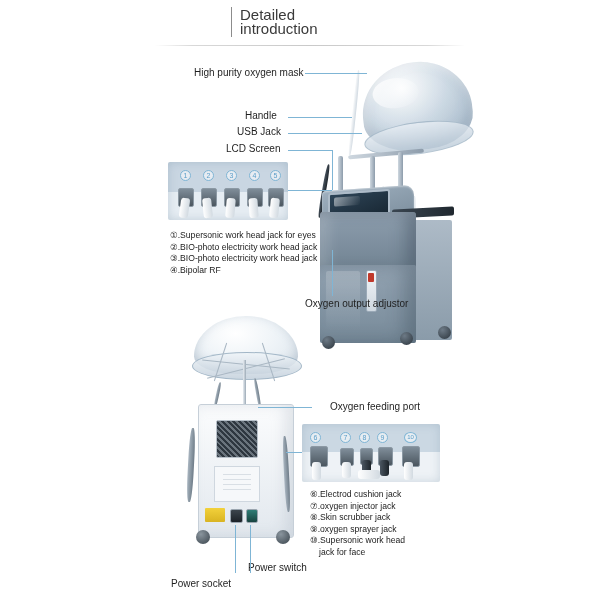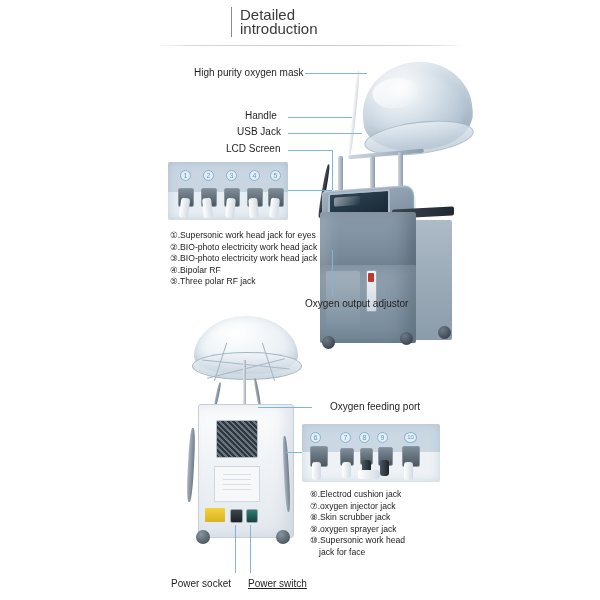--- a/index.html
+++ b/index.html
@@ -293,21 +293,20 @@
   <div class="num" style="left:226px;top:170px;">3</div>
   <div class="num" style="left:249px;top:170px;">4</div>
   <div class="num" style="left:270px;top:170px;">5</div>
   <div class="lline h" style="left:288px;top:190px;width:44px;"></div>
 
   <div class="legend" style="left:170px;top:230px;">
     <div>①.Supersonic work head jack for eyes</div>
     <div>②.BIO-photo electricity work head jack</div>
     <div>③.BIO-photo electricity work head jack</div>
     <div>④.Bipolar RF</div>
-    <div>⑤.Three polar RF jack</div>
   </div>
 
   <div class="label" style="left:305px;top:298px;">Oxygen output adjustor</div>
   <div class="lline v" style="left:332px;top:250px;height:46px;"></div>
 
   <div class="ph machine2">
     <div class="m2-dome"></div>
     <div class="m2-ring"></div>
     <div class="m2-spokes" style="left:22px;top:48px;width:88px;height:1px;transform:rotate(6deg);"></div>
     <div class="m2-spokes" style="left:26px;top:52px;width:80px;height:1px;transform:rotate(-14deg);"></div>
@@ -329,21 +328,21 @@
   </div>
 
   <div class="label" style="left:316px;top:401px;margin-left:14px;">Oxygen feeding port</div>
   <div class="lline h" style="left:258px;top:407px;width:54px;"></div>
 
   <div class="lline h" style="left:286px;top:452px;width:26px;"></div>
 
   <div class="label" style="left:171px;top:578px;">Power socket</div>
   <div class="lline v" style="left:235px;top:525px;height:48px;"></div>
 
-  <div class="label" style="left:248px;top:578px;text-decoration:underline;">Power switch</div>
+  <div class="label" style="left:248px;top:562px;">Power switch</div>
   <div class="lline v" style="left:250px;top:525px;height:48px;"></div>
 
   <div class="ph jack2">
     <div class="jack-port" style="left:8px;top:22px;width:16px;height:19px;"></div>
     <div class="jack-port" style="left:38px;top:24px;width:12px;height:16px;"></div>
     <div class="jack-port" style="left:58px;top:24px;width:11px;height:15px;"></div>
     <div class="jack-port" style="left:76px;top:23px;width:13px;height:17px;"></div>
     <div class="jack-port" style="left:100px;top:22px;width:16px;height:19px;"></div>
     <div class="jack-plug" style="left:10px;top:38px;height:18px;"></div>
     <div class="jack-plug" style="left:40px;top:38px;height:16px;"></div>

